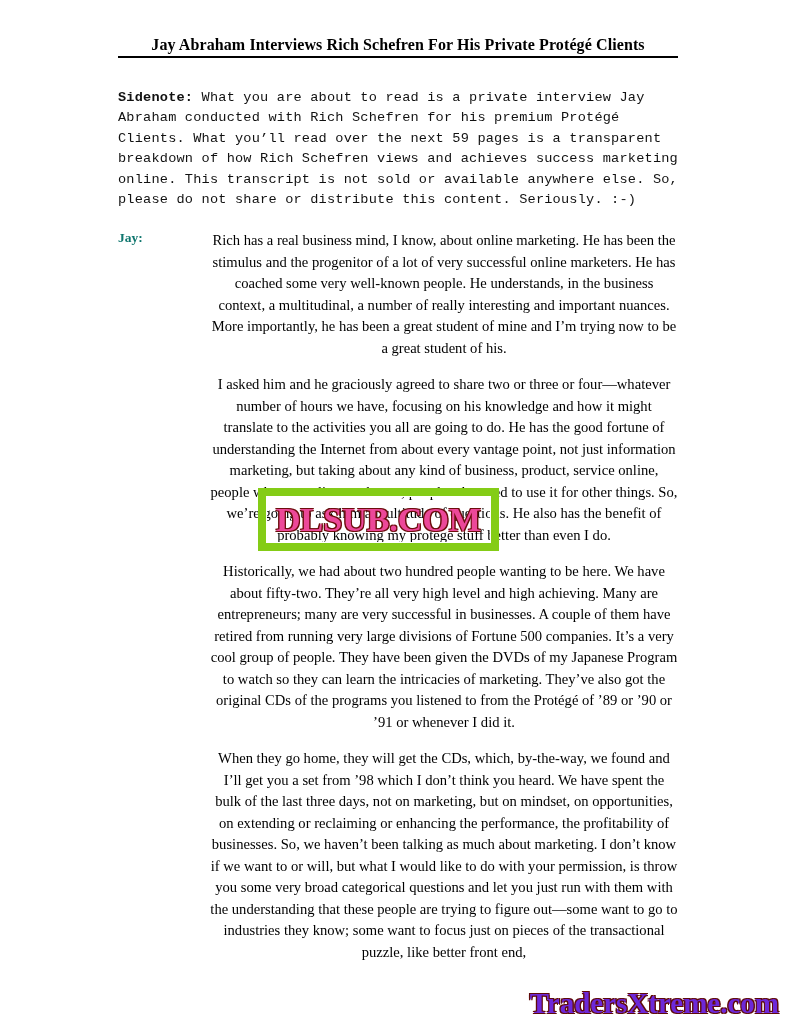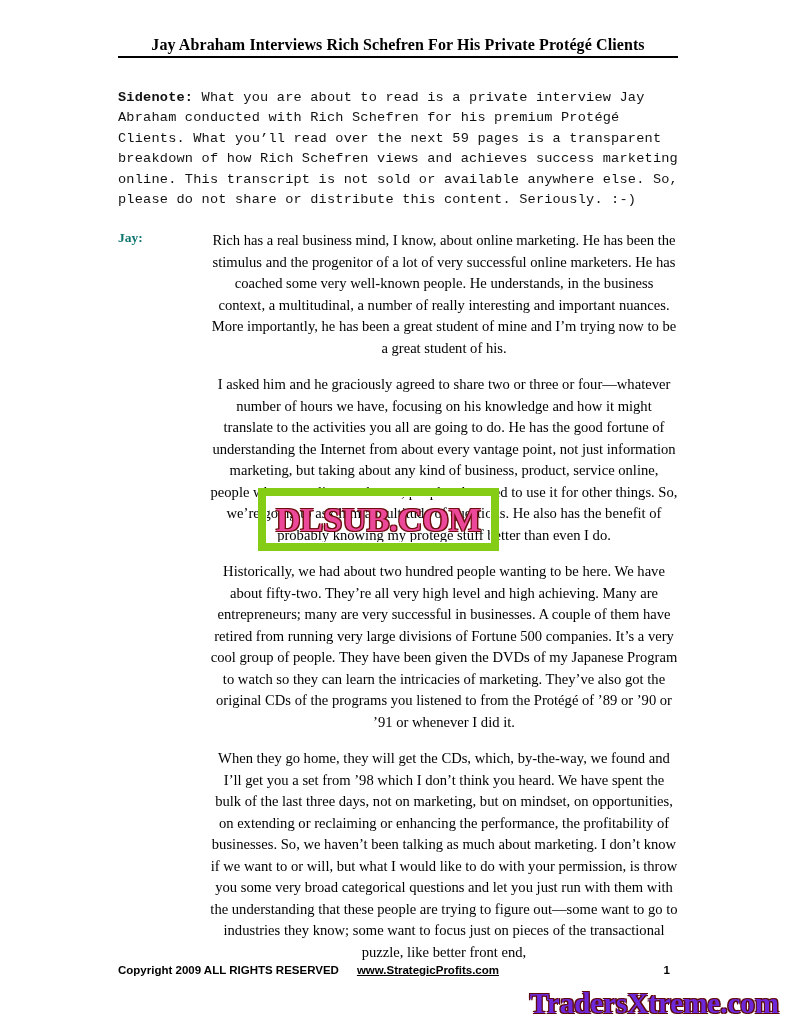--- a/index.html
+++ b/index.html
@@ -200,21 +200,16 @@
         <p class="para">Rich has a real business mind, I know, about online marketing. He has been the stimulus and the progenitor of a lot of very successful online marketers. He has coached some very well-known people. He understands, in the business context, a multitudinal, a number of really interesting and important nuances. More importantly, he has been a great student of mine and I’m trying now to be a great student of his.</p>
         <p class="para">I asked him and he graciously agreed to share two or three or four—whatever number of hours we have, focusing on his knowledge and how it might translate to the activities you all are going to do. He has the good fortune of understanding the Internet from about every vantage point, not just information marketing, but taking about any kind of business, product, service online, people who are online marketers; people who need to use it for other things. So, we’re going to ask him a multitude of questions. He also has the benefit of probably knowing my protégé stuff better than even I do.</p>
         <p class="para">Historically, we had about two hundred people wanting to be here. We have about fifty-two. They’re all very high level and high achieving. Many are entrepreneurs; many are very successful in businesses. A couple of them have retired from running very large divisions of Fortune 500 companies. It’s a very cool group of people. They have been given the DVDs of my Japanese Program to watch so they can learn the intricacies of marketing. They’ve also got the original CDs of the programs you listened to from the Protégé of ’89 or ’90 or ’91 or whenever I did it.</p>
         <p class="para">When they go home, they will get the CDs, which, by-the-way, we found and I’ll get you a set from ’98 which I don’t think you heard. We have spent the bulk of the last three days, not on marketing, but on mindset, on opportunities, on extending or reclaiming or enhancing the performance, the profitability of businesses. So, we haven’t been talking as much about marketing. I don’t know if we want to or will, but what I would like to do with your permission, is throw you some very broad categorical questions and let you just run with them with the understanding that these people are trying to figure out—some want to go to industries they know; some want to focus just on pieces of the transactional puzzle, like better front end,</p>
       </div>
     </div>
   </div>
 
   <div class="wm-dlsub">DLSUB.COM</div>
 
-  <div class="footer">
-    <span class="footer-copyright">Copyright 2009 ALL RIGHTS RESERVED</span>
-    <a class="footer-url" href="#">www.StrategicProfits.com</a>
-    <span class="footer-page">1</span>
-  </div>
 
   <div class="wm-traders">TradersXtreme.com</div>
 
 </div>
 
 </body></html>

